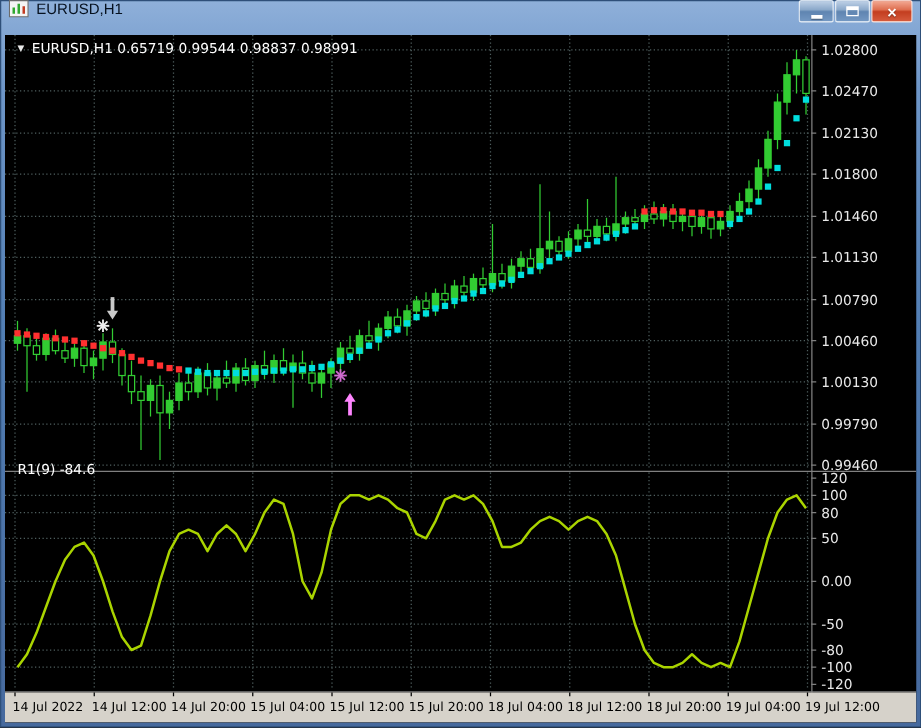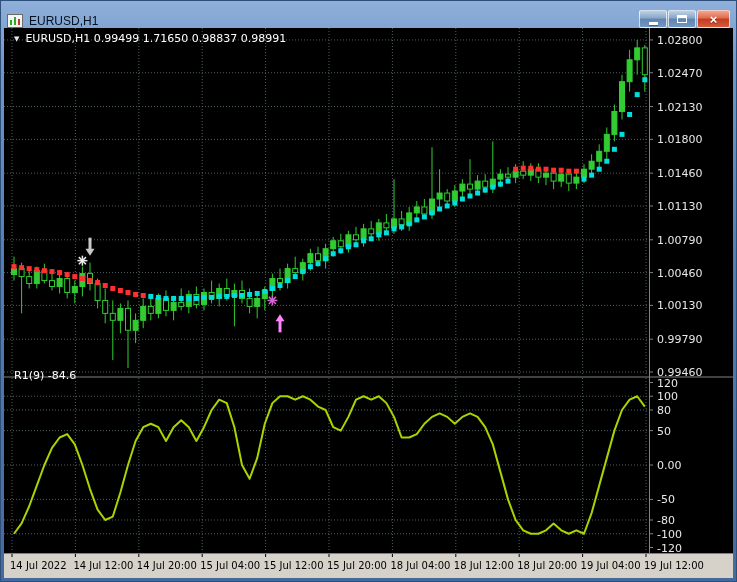--- a/index.html
+++ b/index.html
@@ -4,21 +4,21 @@
 <style>
   * { margin:0; padding:0; box-sizing:border-box; }
   html,body { width:737px; height:582px; overflow:hidden; background:#222;
               font-family:"Liberation Sans", sans-serif; }
 
   .window { position:relative; width:737px; height:582px;
             background:linear-gradient(180deg,#8fb0da 0%,#6e96c8 12%,#527eb4 45%,#46699d 100%);
             box-shadow:inset 0 0 0 1px #2e4f79; }
 
   .titlebar { position:absolute; left:0; top:0; width:100%; height:28px;
-              display:flex; align-items:flex-end; padding:0 7px; }
+              display:flex; align-items:flex-start; padding:0 7px; }
   .app-icon { width:16px; height:14px; display:flex; }
   .title-text { margin-left:6px; font-size:12px; color:#06111f; }
 
   .win-buttons { margin-left:auto; display:flex; gap:1px; }
   .win-btn { width:28px; height:18px; border:1px solid rgba(255,255,255,.7); border-radius:2px;
              background:linear-gradient(180deg,#bdd0e6 0%,#88a6c8 45%,#5e84b0 50%,#7397c2 100%);
              display:flex; align-items:center; justify-content:center; }
   .win-btn.close { width:33px;
              background:linear-gradient(180deg,#f2a791 0%,#dd6a4b 45%,#c23c1e 50%,#d55a3c 100%); }
   .glyph-min { width:9px; height:3px; background:#fff; margin-top:8px; box-shadow:0 1px 1px rgba(0,0,0,.35); }
@@ -432,18 +432,18 @@
         <text x="449.8" y="541" fill="#000000" font-size="10" font-family="DejaVu Sans, sans-serif">18 Jul 12:00</text>
         <line x1="515.2" y1="526" x2="515.2" y2="529" stroke="#000000"></line>
         <text x="513.2" y="541" fill="#000000" font-size="10" font-family="DejaVu Sans, sans-serif">18 Jul 20:00</text>
         <line x1="578.6" y1="526" x2="578.6" y2="529" stroke="#000000"></line>
         <text x="576.6" y="541" fill="#000000" font-size="10" font-family="DejaVu Sans, sans-serif">19 Jul 04:00</text>
         <line x1="642" y1="526" x2="642" y2="529" stroke="#000000"></line>
         <text x="640" y="541" fill="#000000" font-size="10" font-family="DejaVu Sans, sans-serif">19 Jul 12:00</text>
       </svg>
     <div class="ohlc">
       <span class="tri">▼</span>
-      <span>EURUSD,H1  0.99499 1.71650 0.98837 0.98991</span>
+      <span>EURUSD,H1  0.65719 0.99544 0.98837 0.98991</span>
     </div>
     <div class="ind-label">R1(9) -84.6</div>
   </div>
 
 </div>
 
 </body></html>

